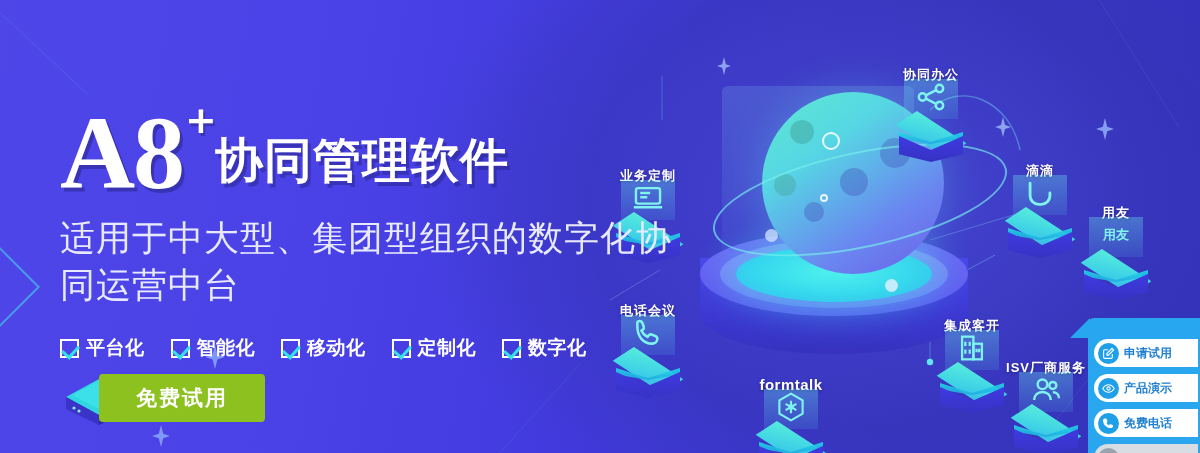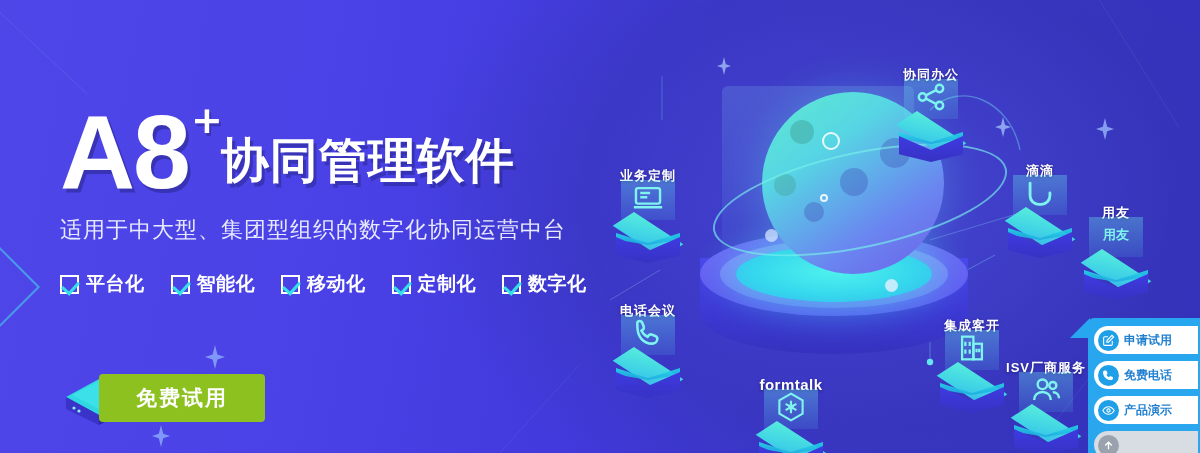--- a/index.html
+++ b/index.html
@@ -20,38 +20,38 @@
     border-right:none; border-bottom:none; transform:rotate(135deg);
   }
   .sparkle { position:absolute; opacity:.75; }
   .sparkle svg { display:block; }
   .diag-line { position:absolute; background:rgba(130,225,245,.30); height:1px; transform-origin:0 0; }
 
   
   .copy { position:absolute; left:60px; top:108px; width:640px; }
   .title-row { display:flex; align-items:flex-end; }
   .a8 {
-    font-family:Liberation Sans, sans-serif;
+    font-family:Liberation Serif, serif;
     font-size:104px; line-height:.86; font-weight:700; color:#ffffff;
     letter-spacing:-2px;
     text-shadow:3px 4px 0 rgba(30,30,120,.45);
   }
   .plus {
     font-family:"DejaVu Sans", sans-serif;
     font-size:38px; font-weight:700; color:#ffffff; line-height:1;
     position:relative; top:-58px; left:2px;
     text-shadow:2px 3px 0 rgba(30,30,120,.40);
   }
   .title-cn {
     font-size:48px; font-weight:700; color:#ffffff; letter-spacing:1px;
     position:relative; top:-4px;
     text-shadow:3px 4px 0 rgba(30,30,120,.42);
   }
   .subtitle {
-    margin-top:18px; font-size:22px; color:#e7e9ff; letter-spacing:1px; font-weight:400;
+    margin-top:18px; font-size:35px; color:#e7e9ff; letter-spacing:1px; font-weight:400;
   }
   .features { margin-top:26px; display:flex; align-items:center; gap:26px; }
   .feature { display:flex; align-items:center; gap:7px; }
   .checkbox {
     width:19px; height:19px; border:2px solid #ffffff; background:transparent;
     position:relative; flex:none;
   }
   .checkbox::after {
     content:""; position:absolute; left:3px; top:1px; width:8px; height:13px;
     border:solid #35e0e8; border-width:0 3px 3px 0; transform:rotate(42deg);
@@ -150,21 +150,21 @@
     position:absolute; left:8px; top:18px; width:64px; height:12px;
     background:linear-gradient(180deg,#22d8e8 0%, #1fa9e0 100%);
     clip-path:polygon(0 0, 50% 10px, 100% 0, 100% 55%, 50% 100%, 0 55%);
     opacity:.9;
   }
 
   
   .side-panel {
     position:absolute; right:0; top:318px; width:112px; height:135px;
     background:linear-gradient(180deg,#27a7ef 0%, #2aa6ee 100%);
-    border-radius:6px 0 0 0; padding:8px 0 0 6px;
+    border-radius:6px 0 0 0; padding:21px 0 0 6px;
   }
   .side-panel::before {
     content:""; position:absolute; left:-18px; top:0; width:20px; height:20px;
     background:#27a7ef; clip-path:polygon(100% 0, 100% 100%, 0 100%);
   }
   .sp-item {
     display:flex; align-items:center; gap:5px;
     width:104px; height:28px; margin-bottom:7px;
     background:#ffffff; border-radius:14px 0 0 14px; padding-left:4px; cursor:pointer;
   }
@@ -432,34 +432,34 @@
       <span class="sp-icon">
         <svg viewBox="0 0 24 24" fill="none" stroke="#ffffff" stroke-width="2">
             <path d="M19 13v6a2 2 0 0 1-2 2H5a2 2 0 0 1-2-2V7a2 2 0 0 1 2-2h6"></path>
             <path d="M18.5 2.5 21.5 5.5 12 15H9v-3Z"></path>
           </svg>
       </span>
       <span class="sp-label">申请试用</span>
     </div>
     <div class="sp-item">
       <span class="sp-icon">
-        <svg viewBox="0 0 24 24" fill="#ffffff" stroke="none">
-            <path d="M6.6 2.8c1.3 0 2 .7 2.4 2l.9 2.5c.3 1 .1 1.7-.7 2.2l-1.1.9c1 2.2 2.6 3.8 4.8 4.8l.9-1.1c.5-.8 1.2-1 2.2-.7l2.5.9c1.3.4 2 1.1 2 2.4 0 2.2-1.9 3.8-4.1 3.8-8 0-14.5-6.5-14.5-14.5 0-2.2 1.5-3.2 4.7-3.2Z"></path>
-          </svg>
-      </span>
-      <span class="sp-label">免费电话</span>
-    </div>
-    <div class="sp-item">
-      <span class="sp-icon">
         <svg viewBox="0 0 24 24" fill="none" stroke="#ffffff" stroke-width="2">
             <path d="M1.5 12S5.5 5 12 5s10.5 7 10.5 7-4 7-10.5 7S1.5 12 1.5 12Z"></path>
             <circle cx="12" cy="12" r="3"></circle>
           </svg>
       </span>
       <span class="sp-label">产品演示</span>
+    </div>
+    <div class="sp-item">
+      <span class="sp-icon">
+        <svg viewBox="0 0 24 24" fill="#ffffff" stroke="none">
+            <path d="M6.6 2.8c1.3 0 2 .7 2.4 2l.9 2.5c.3 1 .1 1.7-.7 2.2l-1.1.9c1 2.2 2.6 3.8 4.8 4.8l.9-1.1c.5-.8 1.2-1 2.2-.7l2.5.9c1.3.4 2 1.1 2 2.4 0 2.2-1.9 3.8-4.1 3.8-8 0-14.5-6.5-14.5-14.5 0-2.2 1.5-3.2 4.7-3.2Z"></path>
+          </svg>
+      </span>
+      <span class="sp-label">免费电话</span>
     </div>
     <div class="sp-item muted">
       <span class="sp-icon">
         <svg viewBox="0 0 24 24" fill="none" stroke="#ffffff" stroke-width="2.4">
             <path d="M12 19V6M6 12l6-6 6 6"></path>
           </svg>
       </span>
       <span class="sp-label"></span>
     </div>
   </div>

